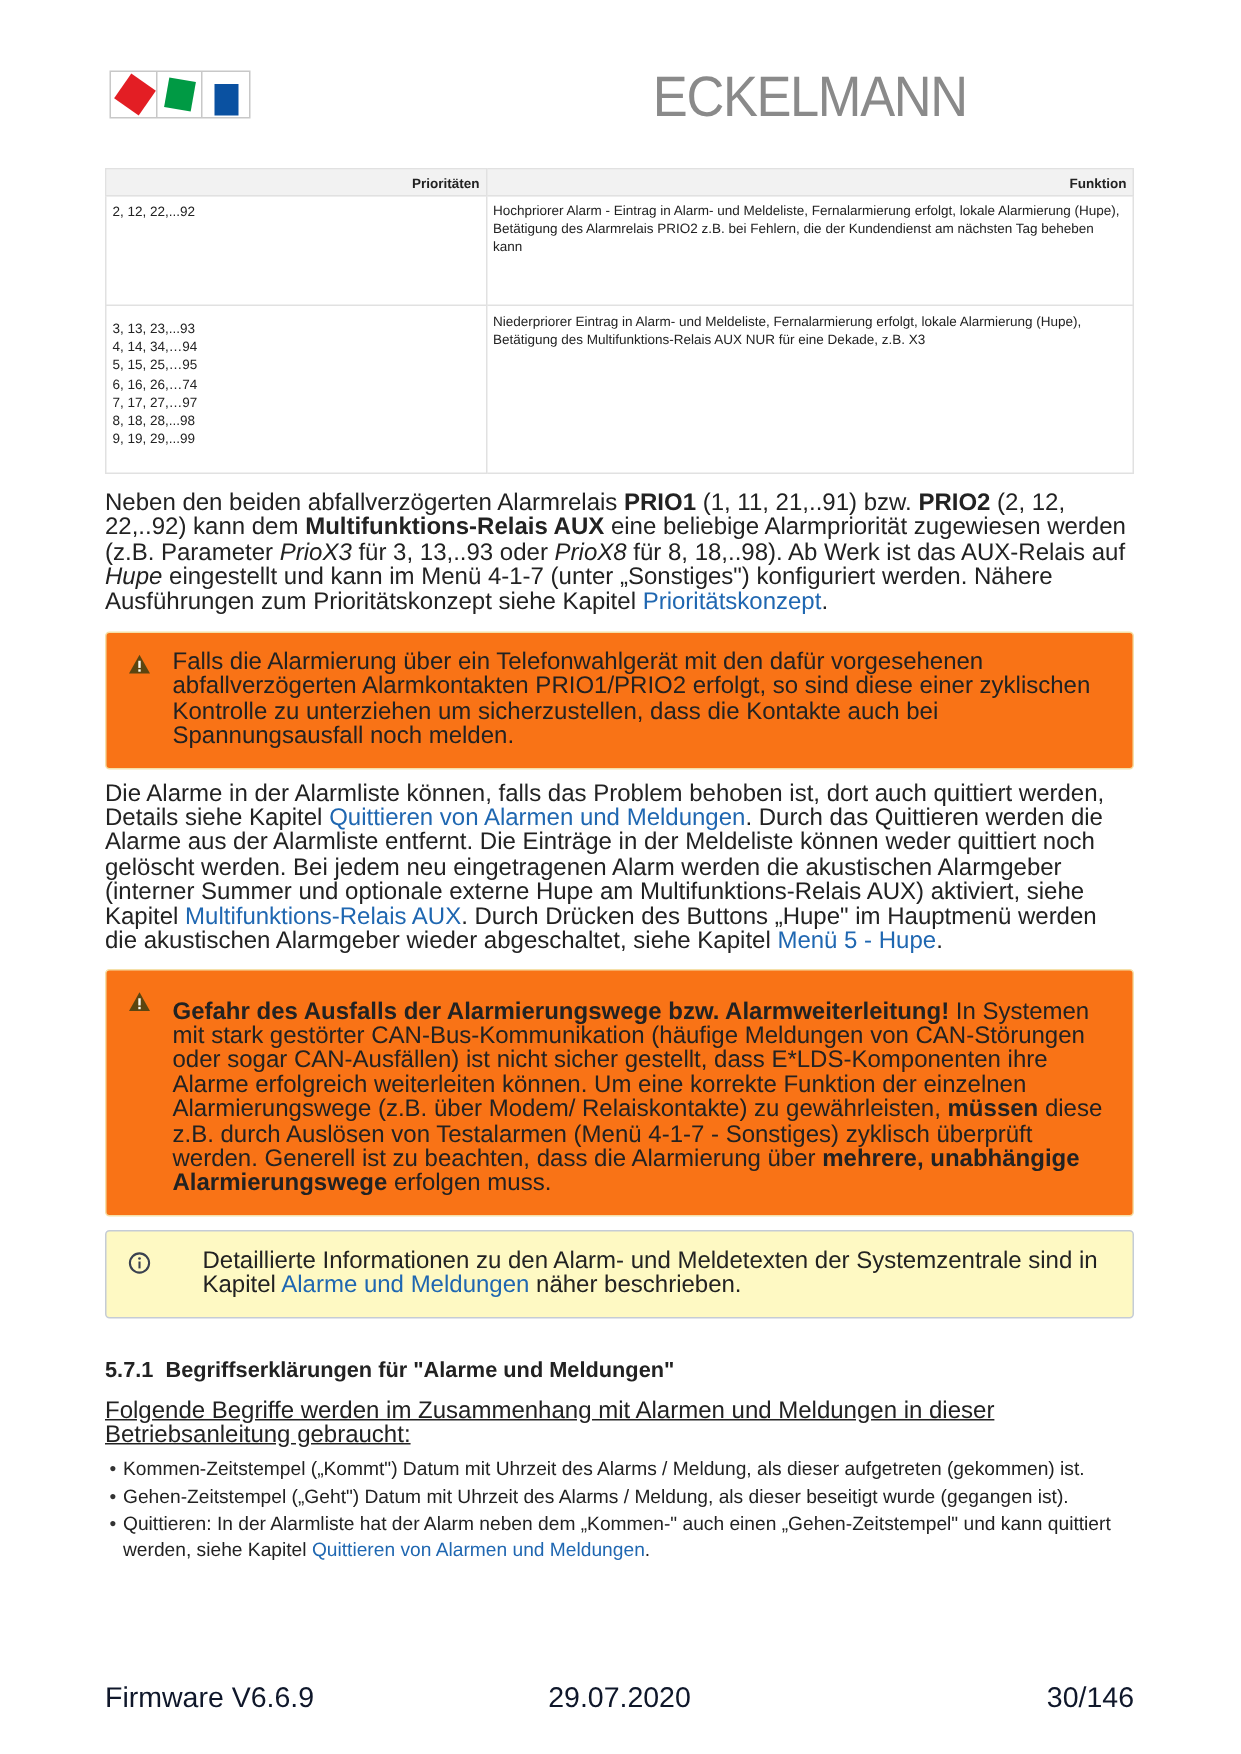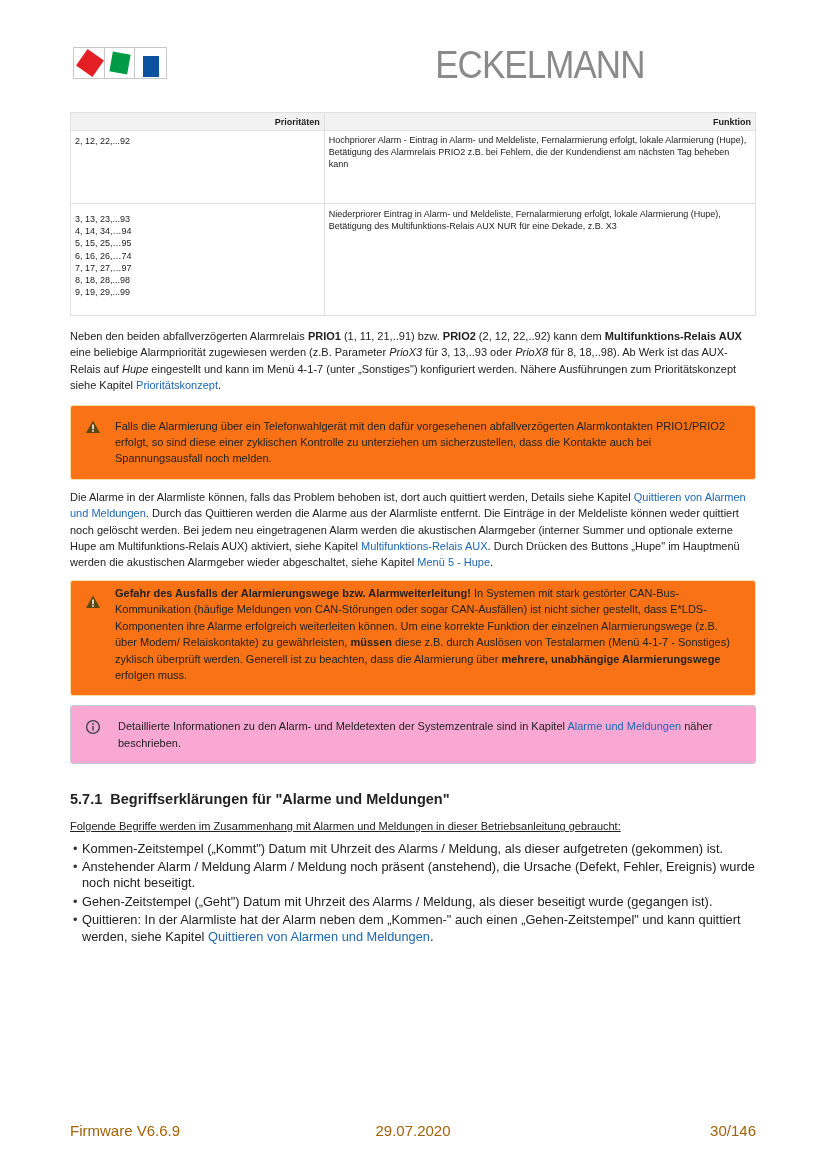--- a/index.html
+++ b/index.html
@@ -53,59 +53,59 @@
     }
     table.prio col.c1 { width: 254px; }
     table.prio col.c2 { width: 432px; }
     .row1 td { height: 73px; }
     .row1 td.func { padding-top: 3px; }
     .row2 td { height: 112px; }
     .row2 td.prios { padding-top: 9px; line-height: 12.2px; }
     .line { display: block; }
 
     p.body {
-      font-size: 11px; line-height: 16.4px; color: #222;
+      font-size: 16px; line-height: 16.4px; color: #222;
     }
     a.link { color: #1f67b1; text-decoration: none; }
     b { font-weight: bold; }
     i { font-style: italic; }
 
     .para1 { margin-top: 12px; }
     .warn {
       margin-top: 11px; background: #f97316; border: 1px solid #f5e0a8;
       border-radius: 3px; padding: 12px 14px 12px 44px; position: relative;
     }
     .warn .icon, .info .icon {
       position: absolute; left: 14px; top: 13px; width: 16px; height: 16px;
     }
     .info {
-      margin-top: 9px; background: #f9a8d4; border: 1px solid #c5ccd6;
-      border-radius: 3px; padding: 12px 14px 12px 47px; position: relative;
+      margin-top: 9px; background: #fef9c3; border: 1px solid #c5ccd6;
+      border-radius: 3px; padding: 12px 14px 12px 64px; position: relative;
     }
     .para2 { margin-top: 9px; }
-    .warn2 { margin-top: 9px; padding-top: 4px; padding-bottom: 12px; }
+    .warn2 { margin-top: 9px; padding-top: 20px; padding-bottom: 12px; }
 
     h2.section {
       margin-top: 27px; font-size: 14.5px; font-weight: bold; color: #222;
     }
     .para3 { margin-top: 11px; text-decoration: underline; }
     ul.terms {
       margin-top: 6px; list-style: none; padding-left: 0;
     }
     ul.terms li {
       position: relative; padding-left: 12px; font-size: 12.8px;
       line-height: 16.4px; margin-bottom: 2px;
     }
     ul.terms li::before {
       content: "•"; position: absolute; left: 3px; top: 0; color: #333;
     }
 
     .footer {
       position: absolute; left: 70px; top: 1122px; width: 686px; height: 18px;
-      font-size: 15px; color: #a16207;
+      font-size: 19px; color: #0f172a;
     }
     .footer .left { position: absolute; left: 0; top: 0; }
     .footer .center { position: absolute; left: 0; width: 686px; text-align: center; top: 0; }
     .footer .right { position: absolute; right: 0; top: 0; }
   </style>
 </head>
 <body>
 
 <div class="page-header">
   <div class="logo">
@@ -199,21 +199,20 @@
     </span>
     <p class="body"><span>Detaillierte Informationen zu den Alarm- und Meldetexten der Systemzentrale sind in Kapitel </span><a class="link" href="#">Alarme und Meldungen</a><span> näher beschrieben.</span></p>
   </div>
 
   <h2 class="section"><span>5.7.1</span>&nbsp;&nbsp;<span>Begriffserklärungen für "Alarme und Meldungen"</span></h2>
 
   <p class="body para3">Folgende Begriffe werden im Zusammenhang mit Alarmen und Meldungen in dieser Betriebsanleitung gebraucht:</p>
 
   <ul class="terms">
     <li><span>Kommen-Zeitstempel („Kommt") Datum mit Uhrzeit des Alarms / Meldung, als dieser aufgetreten (gekommen) ist.</span></li>
-    <li><span>Anstehender Alarm / Meldung Alarm / Meldung noch präsent (anstehend), die Ursache (Defekt, Fehler, Ereignis) wurde noch nicht beseitigt.</span></li>
     <li><span>Gehen-Zeitstempel („Geht") Datum mit Uhrzeit des Alarms / Meldung, als dieser beseitigt wurde (gegangen ist).</span></li>
     <li><span>Quittieren: In der Alarmliste hat der Alarm neben dem „Kommen-" auch einen „Gehen-Zeitstempel" und kann quittiert werden, siehe Kapitel </span><a class="link" href="#">Quittieren von Alarmen und Meldungen</a><span>.</span></li>
   </ul>
 </div>
 
 <div class="footer">
   <span class="left">Firmware V6.6.9</span>
   <span class="center">29.07.2020</span>
   <span class="right">30/146</span>
 </div>

